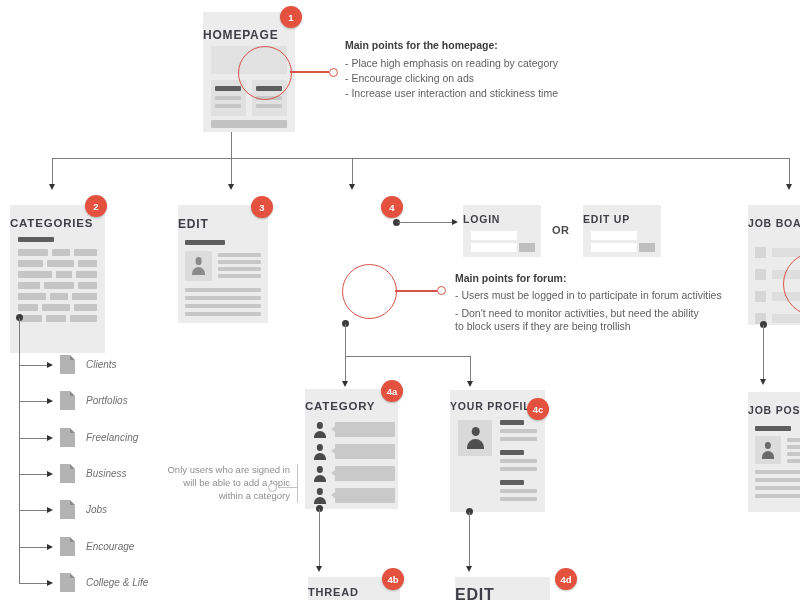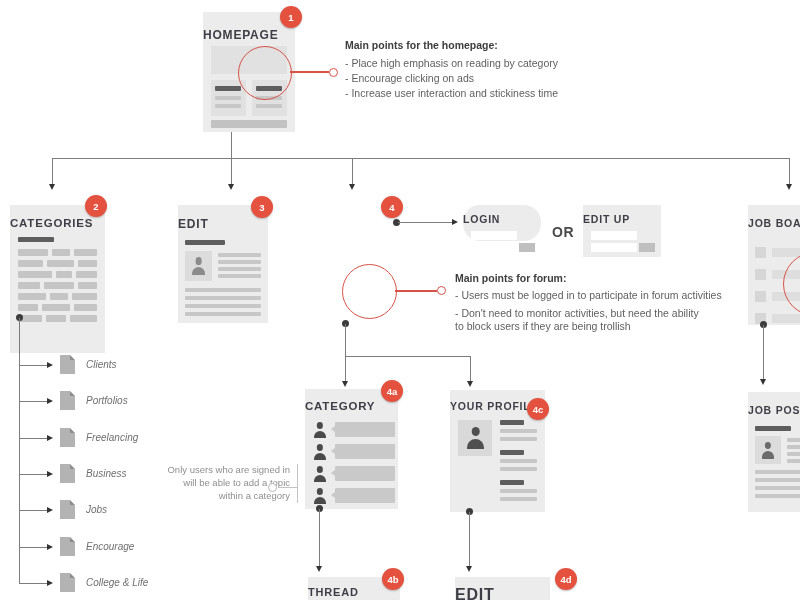--- a/index.html
+++ b/index.html
@@ -35,21 +35,21 @@
   .doc::before{content:"";position:absolute;left:10px;top:0;width:5px;height:5px;background:#8d8d8d;
        clip-path:polygon(0 0,100% 100%,0 100%);}
   .docitem{position:absolute;width:150px;height:22px;}
   .doclabel{position:absolute;left:26px;top:4px;font-style:italic;font-size:10px;color:#6f6f6f;white-space:nowrap;}
   .note-title{font-weight:bold;font-size:10.5px;color:#3d3d3d;margin:0 0 5px 0;}
   .note-pt{font-size:10.5px;color:#5f5f5f;line-height:13px;margin:0 0 5px 0;white-space:pre-line;}
   .hp-pt{font-size:10.5px;color:#5f5f5f;line-height:15px;margin:0;}
   .sidenote{position:absolute;text-align:right;font-size:9.5px;color:#8f8f8f;line-height:13px;}
   .bubble{position:absolute;height:15px;background:#c9c9c9;border-radius:1px;}
   .bubble::before{content:"";position:absolute;left:-4px;top:4px;border-top:3.5px solid transparent;border-bottom:3.5px solid transparent;border-right:4px solid #c9c9c9;}
-  .ortext{position:absolute;font-size:14px;font-weight:bold;color:#4a4a4a;letter-spacing:.5px;}
+  .ortext{position:absolute;font-size:11px;font-weight:bold;color:#4a4a4a;letter-spacing:.5px;}
   .input{position:absolute;background:#ffffff;}
   .btn{position:absolute;background:#bfbfbf;}
 </style>
 </head>
 <body>
 
 <div id="stage">
 
   <div class="dot" style="left:228px;top:122px;"></div>
   <div class="vl" style="left:231px;top:126px;height:32px;"></div>
@@ -199,21 +199,21 @@
 
   <div class="badge" style="left:381px;top:196px;">4</div>
   <div class="rc" style="left:342px;top:264px;width:53px;height:53px;"></div>
   <div class="rl" style="left:395px;top:290px;width:42px;"></div>
   <div class="ring" style="left:437px;top:286px;"></div>
 
   <div class="dot" style="left:393px;top:219px;"></div>
   <div class="hl" style="left:398px;top:222px;width:54px;"></div>
   <div class="ar" style="left:452px;top:219px;"></div>
 
-  <div class="card" style="left:463px;top:205px;width:78px;height:36px;border-radius:17px;">
+  <div class="card" style="left:463px;top:205px;width:78px;height:52px;">
     <div class="ct" style="top:8px;font-size:10.5px;">LOGIN</div>
     <div class="input" style="left:8px;top:26px;width:46px;height:9px;"></div>
     <div class="input" style="left:8px;top:38px;width:46px;height:9px;"></div>
     <div class="btn" style="left:56px;top:38px;width:16px;height:9px;"></div>
   </div>
   <div class="ortext" style="left:552px;top:224px;">OR</div>
   <div class="card" style="left:583px;top:205px;width:78px;height:52px;">
     <div class="ct" style="top:8px;font-size:10.5px;">EDIT UP</div>
     <div class="input" style="left:8px;top:26px;width:46px;height:9px;"></div>
     <div class="input" style="left:8px;top:38px;width:46px;height:9px;"></div>

